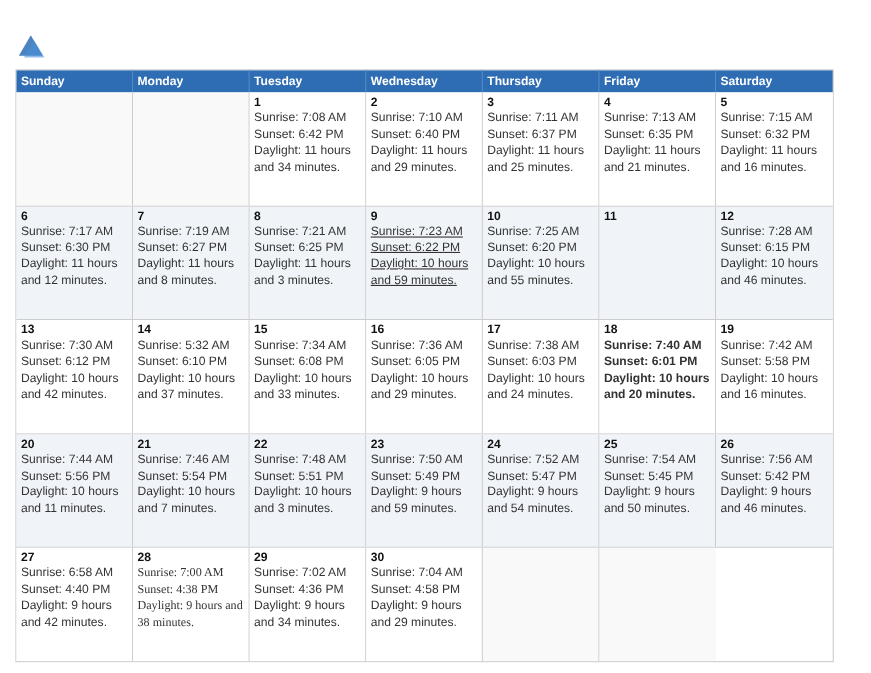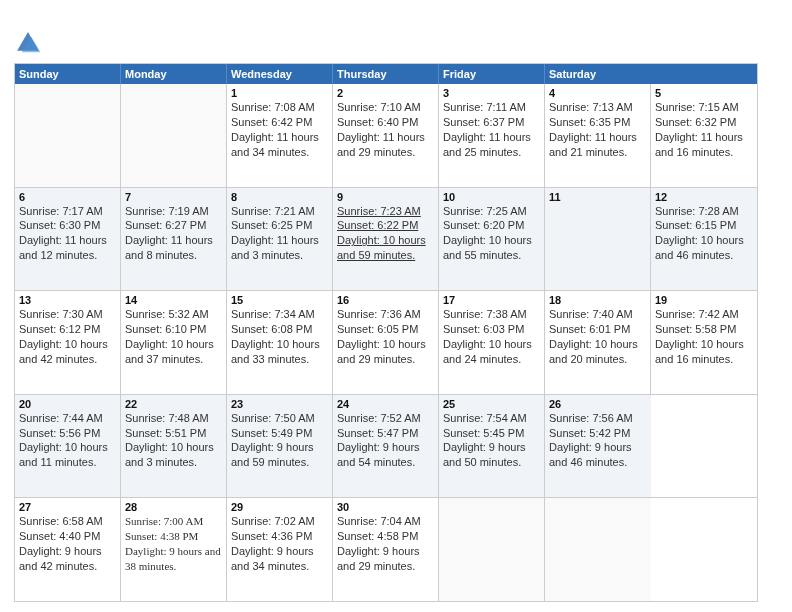--- a/index.html
+++ b/index.html
@@ -137,20 +137,21 @@
     <div class="title-block">
       <div class="main-title"></div>
       <div class="subtitle"></div>
     </div>
   </div>
 
   <div class="calendar">
     <div class="cal-header-row">
     <div class="cal-header-cell">Sunday</div>
         <div class="cal-header-cell">Monday</div>
+        <div class="cal-header-cell">Tuesday</div>
         <div class="cal-header-cell">Wednesday</div>
         <div class="cal-header-cell">Thursday</div>
         <div class="cal-header-cell">Friday</div>
         <div class="cal-header-cell">Saturday</div>
       </div>
     <div class="cal-body">
     <div class="cal-row">
           <div class="cal-cell empty"></div>
           <div class="cal-cell empty"></div>
           <div class="cal-cell">
@@ -251,37 +252,43 @@
 Daylight: 10 hours and 29 minutes.</div>
           </div>
           <div class="cal-cell">
             <span class="day-num">17</span>
             <div class="cell-info" style="white-space: pre-line;">Sunrise: 7:38 AM
 Sunset: 6:03 PM
 Daylight: 10 hours and 24 minutes.</div>
           </div>
           <div class="cal-cell">
             <span class="day-num">18</span>
-            <div class="cell-info" style="white-space: pre-line;">Sunrise: 7:40 AM
+            <div class="cell-info" style="white-space: pre-line; font-weight: bold;">Sunrise: 7:40 AM
 Sunset: 6:01 PM
 Daylight: 10 hours and 20 minutes.</div>
           </div>
           <div class="cal-cell">
             <span class="day-num">19</span>
             <div class="cell-info" style="white-space: pre-line;">Sunrise: 7:42 AM
 Sunset: 5:58 PM
 Daylight: 10 hours and 16 minutes.</div>
           </div>
         </div>
         <div class="cal-row">
           <div class="cal-cell alt-row">
             <span class="day-num">20</span>
             <div class="cell-info" style="white-space: pre-line;">Sunrise: 7:44 AM
 Sunset: 5:56 PM
 Daylight: 10 hours and 11 minutes.</div>
+          </div>
+          <div class="cal-cell alt-row">
+            <span class="day-num">21</span>
+            <div class="cell-info" style="white-space: pre-line;">Sunrise: 7:46 AM
+Sunset: 5:54 PM
+Daylight: 10 hours and 7 minutes.</div>
           </div>
           <div class="cal-cell alt-row">
             <span class="day-num">22</span>
             <div class="cell-info" style="white-space: pre-line;">Sunrise: 7:48 AM
 Sunset: 5:51 PM
 Daylight: 10 hours and 3 minutes.</div>
           </div>
           <div class="cal-cell alt-row">
             <span class="day-num">23</span>
             <div class="cell-info" style="white-space: pre-line;">Sunrise: 7:50 AM

